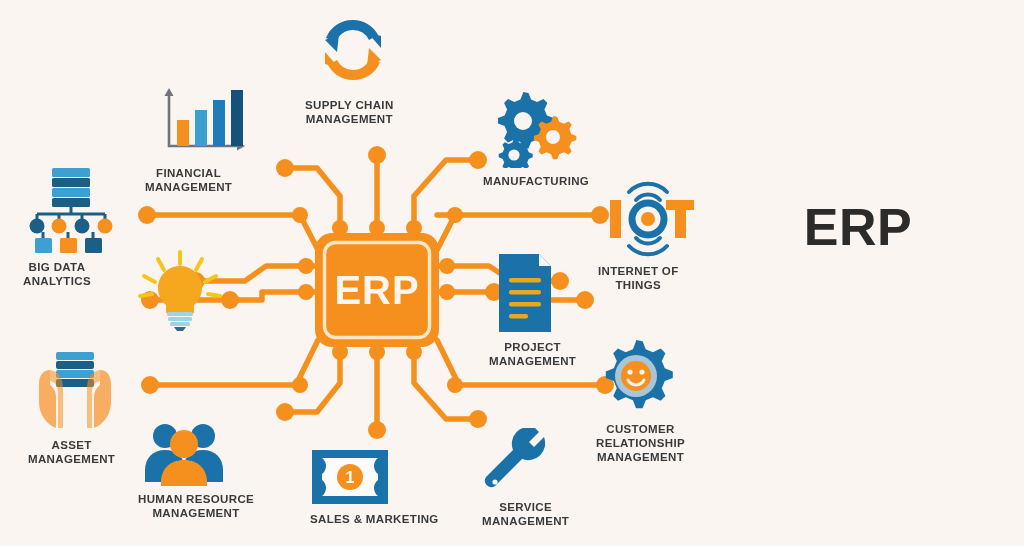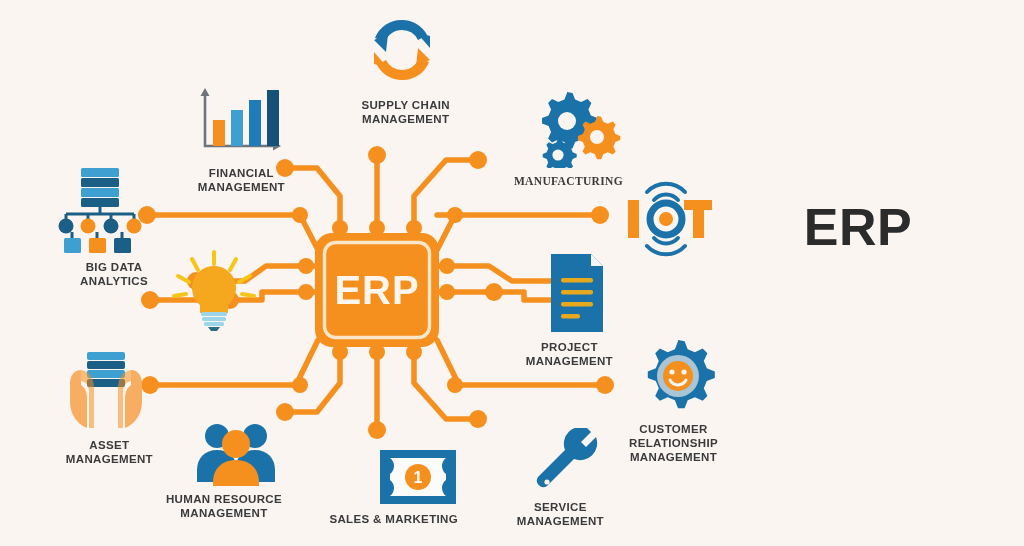--- a/index.html
+++ b/index.html
@@ -23,21 +23,21 @@
   .circuit {
     position: absolute;
     left: 0; top: 0;
     width: 1024px;
     height: 546px;
   }
   .node {
     position: absolute;
     display: flex;
     flex-direction: column;
-    align-items: flex-end;
+    align-items: flex-start;
     justify-content: flex-start;
   }
   .node .icon {
     display: block;
     line-height: 0;
   }
   .node .label {
     margin-top: 6px;
     font-size: 11.5px;
     font-weight: bold;
@@ -184,21 +184,21 @@
         <rect x="32" y="38" width="12" height="26" fill="#F5901F"></rect>
         <rect x="50" y="28" width="12" height="36" fill="#3EA0D0"></rect>
         <rect x="68" y="18" width="12" height="46" fill="#1E7DB8"></rect>
         <rect x="86" y="8" width="12" height="56" fill="#14527A"></rect>
       </svg>
     </span>
     <span class="label">FINANCIAL
 MANAGEMENT</span>
   </div>
 
-  <div class="node" style="left:483px; top:86px; width:140px;font-family:Liberation Serif, serif;">
+  <div class="node" style="left:483px; top:86px; width:140px;">
     <span class="icon">
       <svg width="96" height="82" viewBox="0 0 96 82">
         <g fill="#1B72A8">
           <path d="M40 6 l5.5 1 l2.6 6.6 l6 2.5 l6.4 -3 l3.9 3.9 l-3 6.4 l2.5 6 l6.6 2.6 l0 5.5 l-6.6 2.6 l-2.5 6 l3 6.4 l-3.9 3.9 l-6.4 -3 l-6 2.5 l-2.6 6.6 l-5.5 0 l-2.6 -6.6 l-6 -2.5 l-6.4 3 l-3.9 -3.9 l3 -6.4 l-2.5 -6 l-6.6 -2.6 l0 -5.5 l6.6 -2.6 l2.5 -6 l-3 -6.4 l3.9 -3.9 l6.4 3 l6 -2.5 l2.6 -6.6 z"></path>
         </g>
         <circle cx="40" cy="35" r="9" fill="#faf5f1"></circle>
         <g fill="#F5901F">
           <path d="M70 30 l4.2 0.8 l2 5 l4.6 1.9 l4.9 -2.3 l3 3 l-2.3 4.9 l1.9 4.6 l5 2 l0 4.2 l-5 2 l-1.9 4.6 l2.3 4.9 l-3 3 l-4.9 -2.3 l-4.6 1.9 l-2 5 l-4.2 0 l-2 -5 l-4.6 -1.9 l-4.9 2.3 l-3 -3 l2.3 -4.9 l-1.9 -4.6 l-5 -2 l0 -4.2 l5 -2 l1.9 -4.6 l-2.3 -4.9 l3 -3 l4.9 2.3 l4.6 -1.9 l2 -5 z"></path>
         </g>
         <circle cx="70" cy="51" r="7" fill="#faf5f1"></circle>
@@ -257,20 +257,22 @@
         </g>
         <rect x="12" y="20" width="11" height="38" fill="#F5901F"></rect>
         <g fill="#F5901F">
           <rect x="68" y="20" width="28" height="10"></rect>
           <rect x="77" y="20" width="11" height="38"></rect>
         </g>
         <circle cx="50" cy="39" r="16" fill="none" stroke="#1B72A8" stroke-width="7"></circle>
         <circle cx="50" cy="39" r="7" fill="#F5901F"></circle>
       </svg>
     </span>
+    <span class="label">INTERNET OF
+THINGS</span>
   </div>
 
   <div class="node" style="left:134px; top:246px; width:126px;">
     <span class="icon">
       <svg width="92" height="86" viewBox="0 0 92 86">
         <g stroke="#F5C518" stroke-width="4" stroke-linecap="round">
           <path d="M46 6 L46 18"></path>
           <path d="M24 13 L30 24"></path>
           <path d="M68 13 L62 24"></path>
           <path d="M10 30 L21 36"></path>

